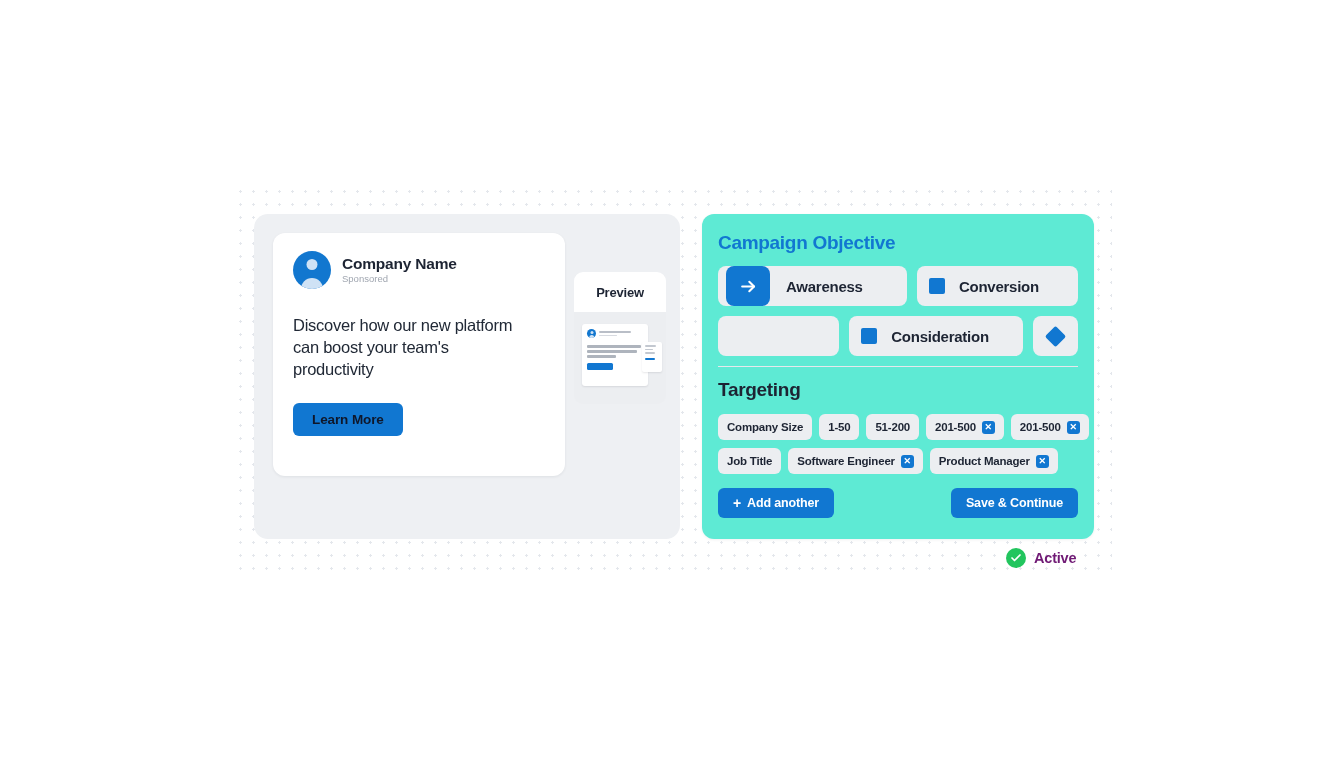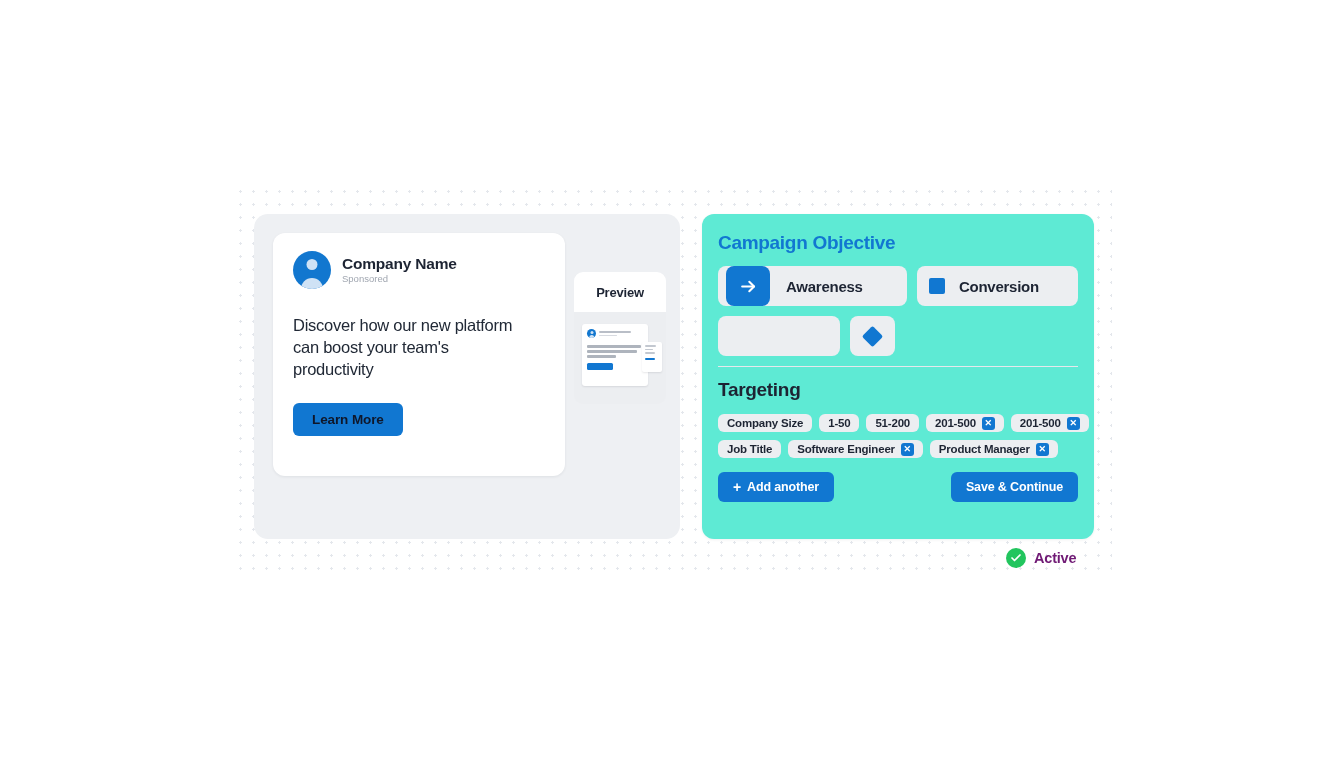--- a/index.html
+++ b/index.html
@@ -319,21 +319,21 @@
   .chip-row {
     display: flex;
     align-items: center;
     gap: 7px;
     margin-bottom: 8px;
     flex-wrap: nowrap;
   }
   .chip {
     background: #eceef1;
     border-radius: 6px;
-    height: 18px;
+    height: 26px;
     display: flex;
     align-items: center;
     padding: 0 9px;
     gap: 6px;
     border: none;
     font-family: inherit;
     cursor: pointer;
     text-align: right;
   }
   .chip-text {
@@ -480,20 +480,24 @@
 
       <button class="pill obj-conversion">
         <span class="sq-ico"></span>
         <span class="pill-label">Conversion</span>
       </button>
     </div>
 
     <div class="obj-row">
       <button class="pill obj-empty"></button>
 
+      <button class="pill obj-consideration">
+        <span class="sq-ico"></span>
+        <span class="pill-label">Consideration</span>
+      </button>
 
       <button class="pill obj-diamond">
         <span class="dia-ico"></span>
       </button>
     </div>
 
     <div class="divider"></div>
 
     <h2 class="section-title-dark">Targeting</h2>
 

